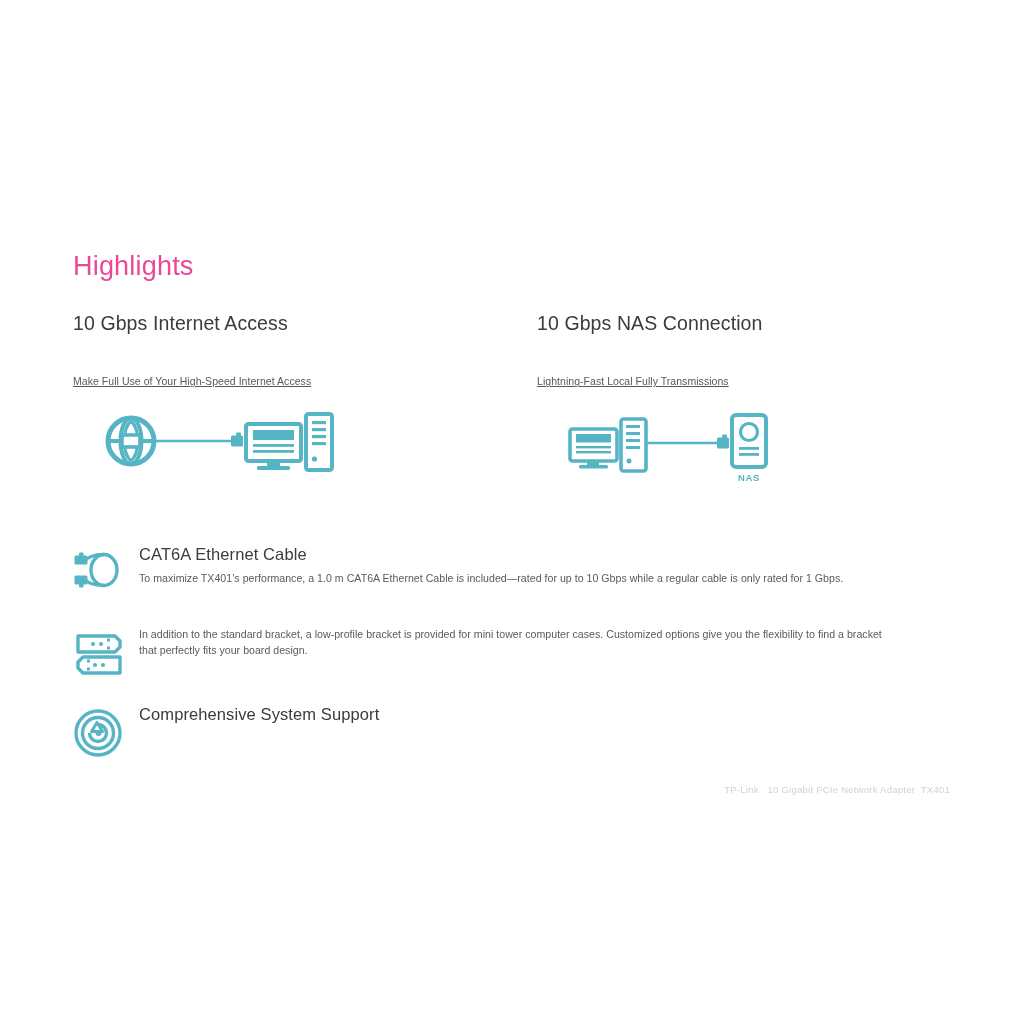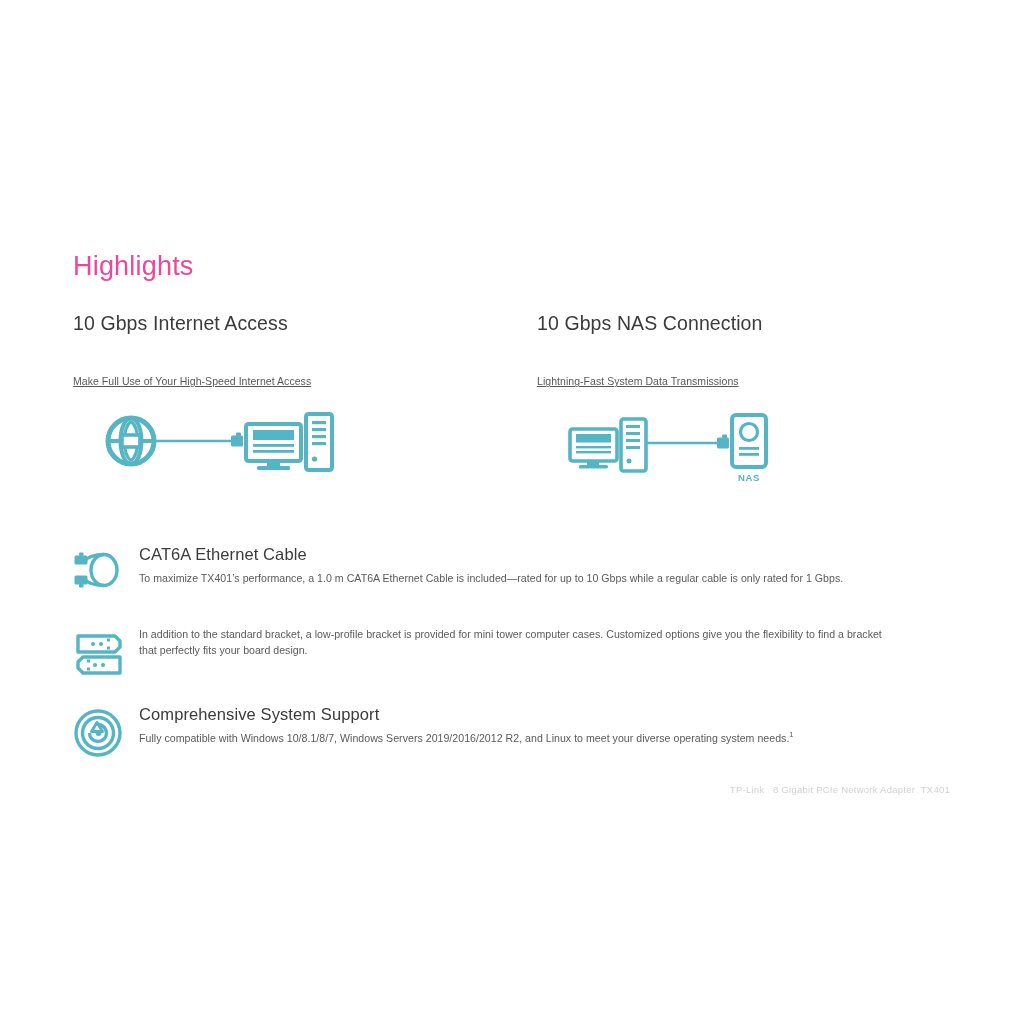--- a/index.html
+++ b/index.html
@@ -174,21 +174,21 @@
           <rect x="207" y="32" width="14" height="3.2" fill="#55B5C4"></rect>
           <rect x="207" y="39" width="14" height="3.2" fill="#55B5C4"></rect>
           <circle cx="209.5" cy="56" r="2.6" fill="#55B5C4"></circle>
         </g>
       </svg>
     </div>
   </div>
 
   <div class="hl-col right">
     <div class="hl-title">10 Gbps NAS Connection</div>
-    <div class="hl-sub">Lightning-Fast System Data Transmissions</div>
+    <div class="hl-sub">Lightning-Fast Local Fully Transmissions</div>
 
     <div class="hl-art">
       <svg width="220" height="84" viewBox="0 0 220 84">
 
         <g>
           <rect x="1" y="26" width="47" height="32" rx="2.5" fill="none" stroke="#55B5C4" stroke-width="3.6"></rect>
           <rect x="7" y="31" width="35" height="8.5" fill="#55B5C4"></rect>
           <rect x="7" y="43" width="35" height="2.4" fill="#55B5C4"></rect>
           <rect x="7" y="48" width="35" height="2.4" fill="#55B5C4"></rect>
           <rect x="18" y="58" width="12" height="5" fill="#55B5C4"></rect>
@@ -281,21 +281,20 @@
             <circle cx="25" cy="25" r="22" stroke-width="3.4"></circle>
             <circle cx="25" cy="25" r="15.5" stroke-width="3.4"></circle>
             <path d="M25 16.5 a8.5 8.5 0 1 1 -8.5 8.5" stroke-width="3.4"></path>
             <path d="M18.5 23.5 L24 14.5 L29.5 23.5 Z" stroke-width="3" stroke-linejoin="round"></path>
           </g>
           <circle cx="25.5" cy="25" r="3" fill="#55B5C4"></circle>
         </svg>
       </div>
       <div class="f-body">
         <div class="f-title">Comprehensive System Support</div>
-        <div class="f-desc"><span>Fully compatible with Windows 10/8.1/8/7, Windows Servers 2019/2016/2012 R2, and Linux to meet your diverse operating system needs.</span><sup>1</sup></div>
       </div>
     </div>
 
   </div>
 
-  <div class="footer">TP-Link   8 Gigabit PCIe Network Adapter  TX401</div>
+  <div class="footer">TP-Link   10 Gigabit PCIe Network Adapter  TX401</div>
 
 </div>
 
 </body></html>

